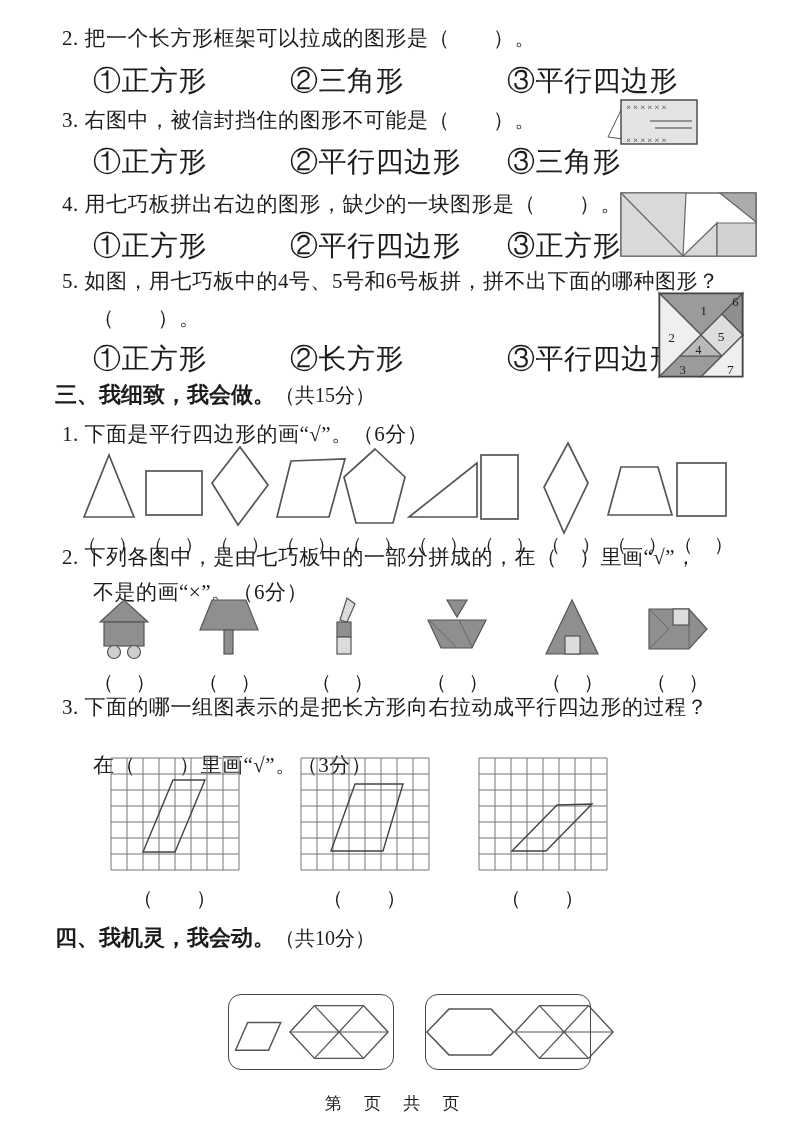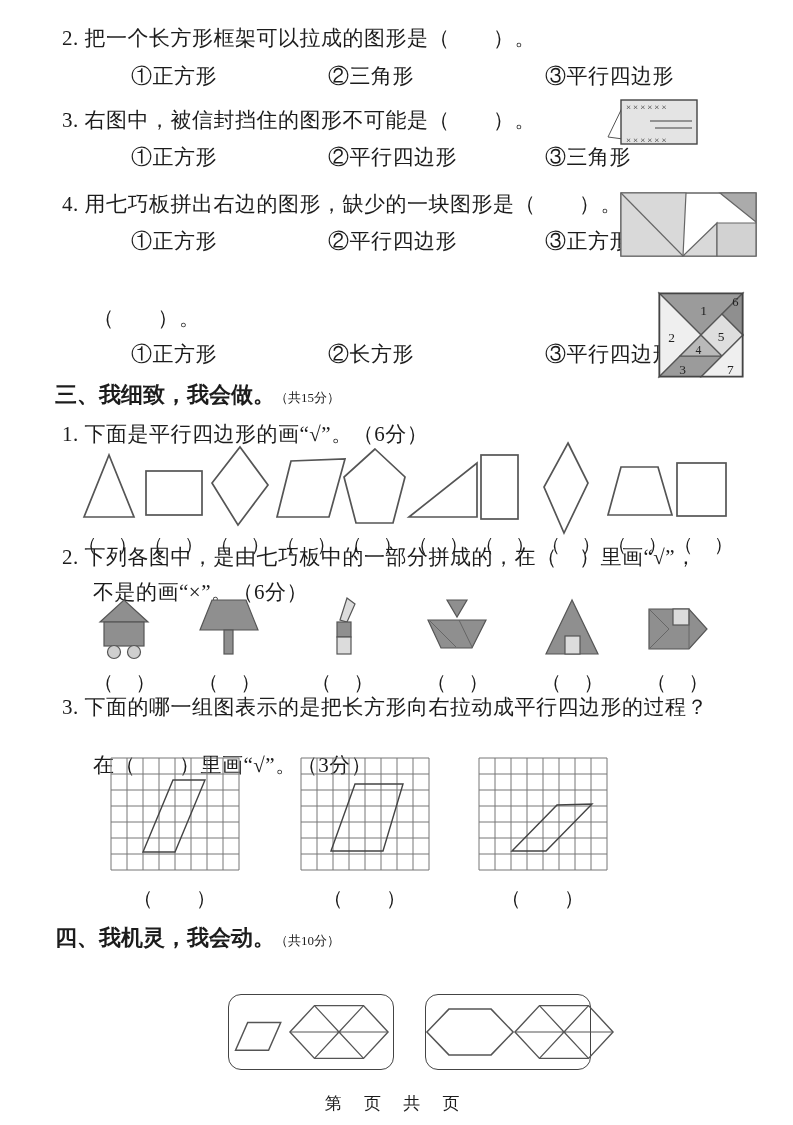--- a/index.html
+++ b/index.html
@@ -1,22 +1,22 @@
 <!DOCTYPE html>
 <html><head>
 <meta charset="utf-8">
 <style>
   html,body{margin:0;padding:0;background:#f4f4f2;}
   .page{position:relative;width:793px;height:1125px;background:#ffffff;
         font-family:"Liberation Serif","DejaVu Serif",serif;color:#1c1c1c;overflow:hidden;}
   .qtext{position:absolute;font-size:21px;white-space:nowrap;letter-spacing:0.5px;}
-  .opt{position:absolute;font-size:21px;white-space:nowrap;letter-spacing:0.5px;margin-left:38px;}
+  .opt{position:absolute;font-size:28px;white-space:nowrap;letter-spacing:0.5px;}
   .sec-title{position:absolute;font-size:22px;font-weight:bold;
              font-family:"Liberation Sans","DejaVu Sans",sans-serif;white-space:nowrap;}
-  .sec-score{font-weight:normal;font-family:"Liberation Serif",serif;font-size:13px;}
+  .sec-score{font-weight:normal;font-family:"Liberation Serif",serif;font-size:20px;}
   .shape-row{position:absolute;left:76px;top:441px;width:660px;display:flex;justify-content:space-between;}
   .shape-slot{width:64px;text-align:center;}
   .shape-slot svg{display:block;}
   .paren{display:block;font-size:19px;margin-top:3px;letter-spacing:1px;}
   .fig-slot{position:absolute;top:596px;width:80px;text-align:center;}
   .fig-slot svg{display:block;margin:0 auto;}
   .fig-slot .paren{margin-top:9px;font-size:20px;}
   .grid-slot{position:absolute;top:757px;width:130px;text-align:center;}
   .grid-slot .paren{margin-top:10px;font-size:20px;}
   .opt-box{position:absolute;top:994px;width:164px;height:74px;border:1.6px solid #444;
@@ -56,20 +56,21 @@
 
   <svg style="position:absolute;left:620px;top:192px" width="137" height="65" viewBox="0 0 137 65">
     <rect x="1" y="1" width="135" height="63" fill="#ffffff" stroke="#666" stroke-width="1.5"></rect>
     <polygon points="1,1 66,1 63,64 1,64" stroke="#666" stroke-width="1.2" fill="#d9d9d9"></polygon>
     <line x1="1" y1="1" x2="63" y2="64" stroke="#666" stroke-width="1.2"></line>
     <polygon points="63,64 97,31 97,64" stroke="#666" stroke-width="1.2" fill="#d9d9d9"></polygon>
     <polygon points="97,31 136,31 136,64 97,64" stroke="#666" stroke-width="1.2" fill="#d2d2d2"></polygon>
     <polygon points="100,1 136,1 136,30" stroke="#666" stroke-width="1.2" fill="#ababab"></polygon>
   </svg>
 
+  <div class="qtext" style="left:62px;top:267px">5. 如图，用七巧板中的4号、5号和6号板拼，拼不出下面的哪种图形？</div>
   <div class="qtext" style="left:93px;top:304px">（　　）。</div>
   <div class="opt" style="left:93px;top:340px">①正方形</div>
   <div class="opt" style="left:290px;top:340px">②长方形</div>
   <div class="opt" style="left:507px;top:340px">③平行四边形</div>
 
   <svg style="position:absolute;left:657px;top:293px" width="88" height="84" viewBox="0 0 100 100">
     <polygon points="0,0 100,0 50,50" stroke="#555" stroke-width="1.4" fill="#9b9b9b"></polygon>
     <polygon points="0,0 50,50 0,100" stroke="#555" stroke-width="1.4" fill="#efefef"></polygon>
     <polygon points="0,100 25,75 75,75 50,100" stroke="#555" stroke-width="1.4" fill="#9b9b9b"></polygon>
     <polygon points="50,50 25,75 75,75" stroke="#555" stroke-width="1.4" fill="#b9b9b9"></polygon>

